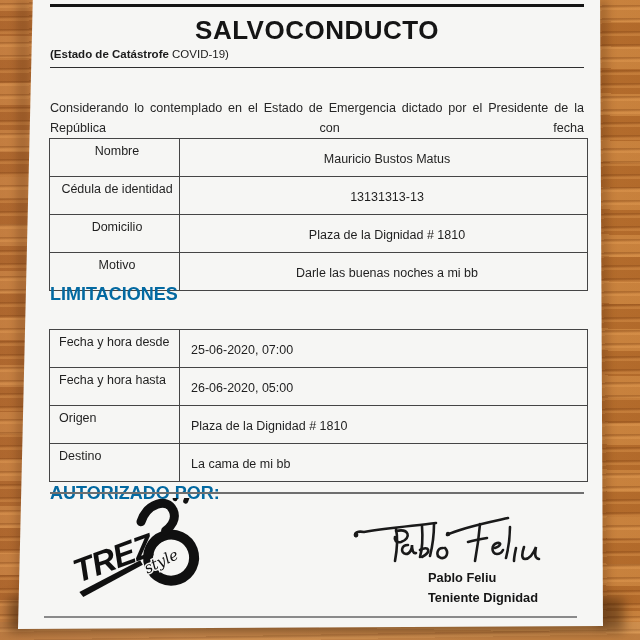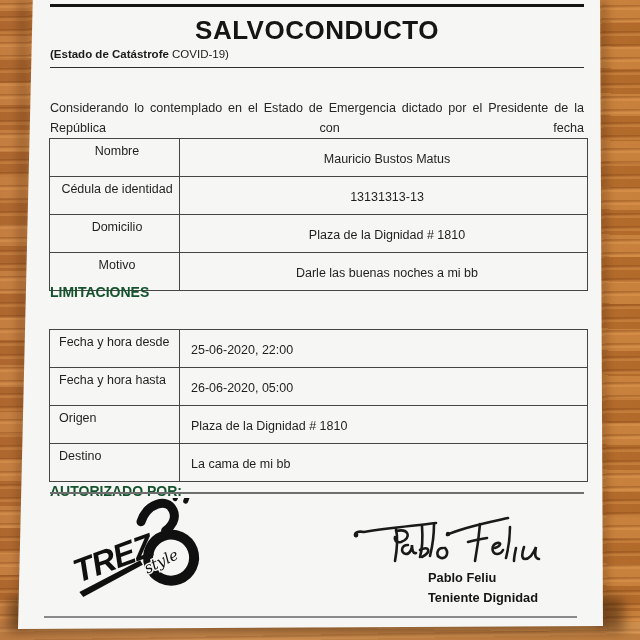--- a/index.html
+++ b/index.html
@@ -54,21 +54,21 @@
   .intro .j{text-align:justify;text-align-last:justify;margin-top:11px;}
 
   
   table.doc-table{position:absolute;left:49px;width:539px;border-collapse:collapse;
     table-layout:fixed;font-size:12.5px;color:#1f1f1f;}
   table.doc-table td{border:1px solid #454545;overflow:hidden;white-space:nowrap;}
   td.lbl{width:116px;vertical-align:top;padding:5px 4px 0 9px;height:32px;}
   td.val{vertical-align:top;padding:13px 4px 0 11px;}
   .t1{top:138px;text-align:center;} .t2{top:329px;}
 
-  .sec-heading{position:absolute;left:50px;font-size:14px;font-weight:bold;color:#14532d;}
+  .sec-heading{position:absolute;left:50px;font-size:18px;font-weight:bold;color:#0369a1;}
   .h-limit{top:284px;} .h-auth{top:483px;text-align:center;}
 
   
   .stamp-svg{position:absolute;left:68px;top:498px;}
   .sig-svg{position:absolute;left:348px;top:500px;}
   .signer{position:absolute;left:383px;top:568px;font-size:12.8px;font-weight:bold;
     line-height:20px;color:#151515;margin-left:45px;}
 </style>
 </head>
 <body>
@@ -113,21 +113,21 @@
       </tr>
     </tbody>
       </table>
 
     <div class="sec-heading h-limit">LIMITACIONES</div>
 
     <table class="doc-table t2">
       <tbody>
           <tr>
         <td class="lbl">Fecha y hora desde</td>
-        <td class="val">25-06-2020, 22:00</td>
+        <td class="val">25-06-2020, 07:00</td>
       </tr>
       <tr>
         <td class="lbl">Fecha y hora hasta</td>
         <td class="val">26-06-2020, 05:00</td>
       </tr>
       <tr>
         <td class="lbl">Origen</td>
         <td class="val">Plaza de la Dignidad # 1810</td>
       </tr>
       <tr>

